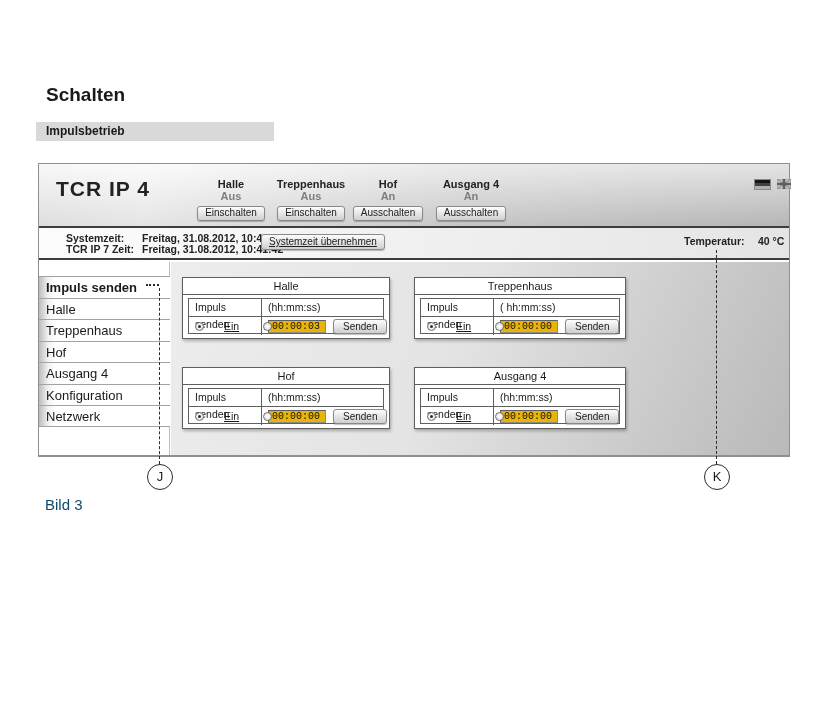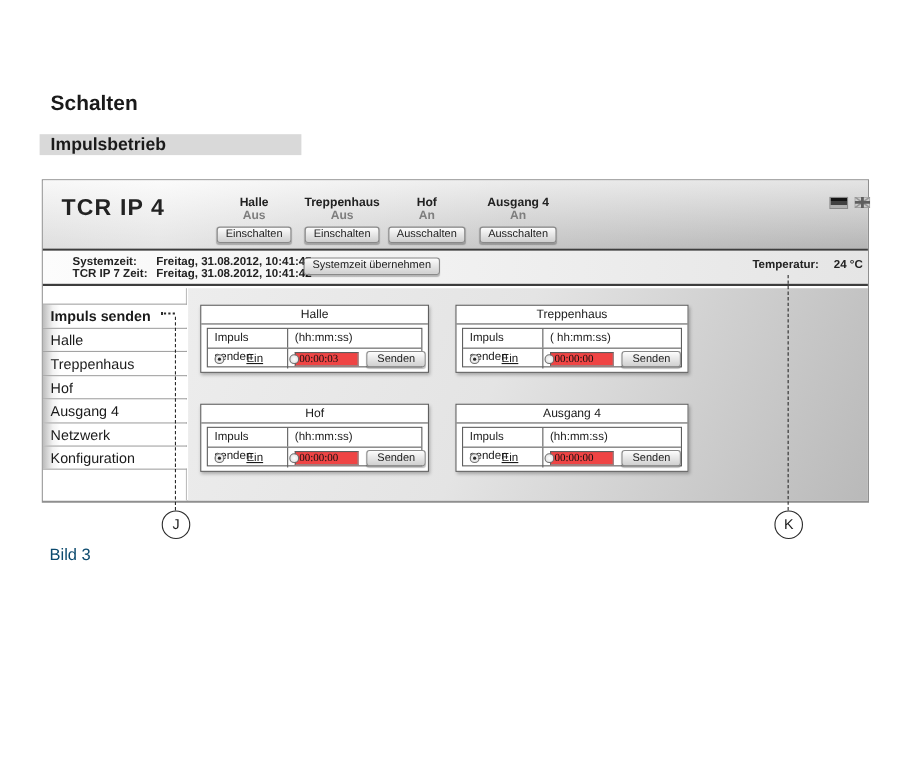--- a/index.html
+++ b/index.html
@@ -4,21 +4,21 @@
 <style>
   * { margin:0; padding:0; box-sizing:border-box; }
   html,body { background:#fff; }
   .page {
     position:relative; width:827px; height:709px; background:#ffffff;
     font-family:"Liberation Sans", sans-serif; color:#1a1a1a; overflow:hidden;
   }
   
   .doc-heading { position:absolute; left:46px; top:84px; font-size:19px; font-weight:bold;text-align:center; }
   .doc-subbar  { position:absolute; left:36px; top:122px; width:238px; height:19px; background:#d9d9d9; }
-  .doc-subbar span { display:block; padding-left:10px; line-height:19px; font-size:16px; font-weight:bold; }
+  .doc-subbar span { display:block; padding-left:10px; line-height:19px; font-size:12px; font-weight:bold; }
   .doc-caption { position:absolute; left:45px; top:496px; font-size:15px; color:#0c4a6e; }
 
   
   .ui { position:absolute; left:38px; top:163px; width:752px; height:294px;
         border:1px solid #8f8f8f; border-bottom-width:2px; background:#fff; }
 
   .topbar { position:absolute; left:0; top:0; right:0; height:64px;
     border-bottom:2px solid #3d3d3d;
     background:
       linear-gradient(to bottom, rgba(255,255,255,.55), rgba(0,0,0,.07)),
@@ -47,21 +47,21 @@
     outline:1px solid #8a8a8a; }
 
   .timebar { position:absolute; left:0; top:64px; right:0; height:32px;
     border-bottom:2px solid #3d3d3d;
     background:linear-gradient(to right,#fcfcfc,#e5e5e5);
     font-size:10.5px; font-weight:bold; color:#222; }
   .tb-col { position:absolute; top:5px; line-height:10px; }
   .tb-col div { margin-bottom:1px; }
   .tb-labels { left:27px; }
   .tb-values { left:103px; }
-  .tb-apply  { position:absolute; left:237px; top:6px; height:16px; line-height:14px; }
+  .tb-apply  { position:absolute; left:222px; top:6px; height:16px; line-height:14px;text-decoration:underline; }
   .tb-temp-label { position:absolute; left:645px; top:7px; }
   .tb-temp-value { position:absolute; left:719px; top:7px; }
 
   .ui-body { position:absolute; left:0; top:98px; right:0; bottom:0; }
   .sidebar { position:absolute; left:0; top:0; width:131px; height:100%;
     background:#fff; border-right:1px solid #bdbdbd; }
   .menu { position:absolute; top:14px; left:0; width:131px; list-style:none; }
   .menu li { height:21.5px; line-height:21px; font-size:13px; padding-left:7px;
     border-top:1px solid #a3a3a3; color:#1a1a1a; cursor:default;
     background:linear-gradient(to right,#bcbcbc 0px,#f2f2f2 9px,#ffffff 16px); }
@@ -84,23 +84,23 @@
   .pt-row { display:flex; height:18px; line-height:17px; font-size:10.5px; }
   .pt-row.first { border-bottom:1px solid #5f5f5f; }
   .pt-c1 { width:73px; border-right:1px solid #5f5f5f; padding-left:6px; }
   .pt-c2 { flex:1; padding-left:6px; display:flex; align-items:center; }
   .pt-radio-cell { display:flex; align-items:center; padding-left:6px; gap:20px;text-decoration:underline; }
   .radio { position:relative; width:9px; height:9px; border:1px solid #6f6f6f;
     border-radius:50%; background:radial-gradient(#ffffff,#dcdcdc); flex:none; }
   .radio.checked::after { content:""; position:absolute; left:2px; top:2px;
     width:3px; height:3px; background:#2c2c2c; border-radius:50%; }
   .radio-label { font-size:10.5px; margin-right:4px; }
-  .time-input { width:58px; height:13px; font-size:10px; font-family:Liberation Serif, serif;
+  .time-input { width:58px; height:13px; font-size:10px; font-family:Liberation Mono, monospace;
     border:1px solid #8c8c8c; border-top-color:#5e5e5e; border-left-color:#5e5e5e;
-    padding:0 3px; background:#ef4444; color:#111; }
+    padding:0 3px; background:#eab308; color:#111; }
   .send-btn { margin-left:7px; height:15px; line-height:13px; padding:0 9px; }
 
   
   .dash-v { position:absolute; width:0; border-left:1.5px dashed #2a2a2a; z-index:5; }
   .dash-j { left:159px; top:288px; height:176px; }
   .dash-k { left:716px; top:250px; height:214px; }
   .dash-dots { position:absolute; left:146px; top:284px; width:13px; height:0;
     border-top:2px dotted #2a2a2a; z-index:5; }
   .callout-circle { position:absolute; width:26px; height:26px; border:1.5px solid #2a2a2a;
     border-radius:50%; background:#fff; text-align:center; line-height:23px;
@@ -158,33 +158,33 @@
       <div class="tb-col tb-labels">
         <div>Systemzeit:</div>
         <div>TCR IP 7 Zeit:</div>
       </div>
       <div class="tb-col tb-values">
         <div>Freitag, 31.08.2012, 10:41:45</div>
         <div>Freitag, 31.08.2012, 10:41:42</div>
       </div>
       <button class="btn tb-apply">Systemzeit übernehmen</button>
       <span class="tb-temp-label">Temperatur:</span>
-      <span class="tb-temp-value">24 °C</span>
+      <span class="tb-temp-value">40 °C</span>
     </div>
 
     <div class="ui-body">
       <div class="sidebar">
         <ul class="menu">
           <li class="active">Impuls senden</li>
           <li>Halle</li>
           <li>Treppenhaus</li>
           <li>Hof</li>
           <li>Ausgang 4</li>
+          <li>Konfiguration</li>
           <li>Netzwerk</li>
-          <li>Konfiguration</li>
         </ul>
       </div>
 
       <div class="content">
 
         <div class="panel p1">
           <div class="panel-title">Halle</div>
           <div class="panel-table">
             <div class="pt-row first">
               <div class="pt-c1">Impuls senden</div>

